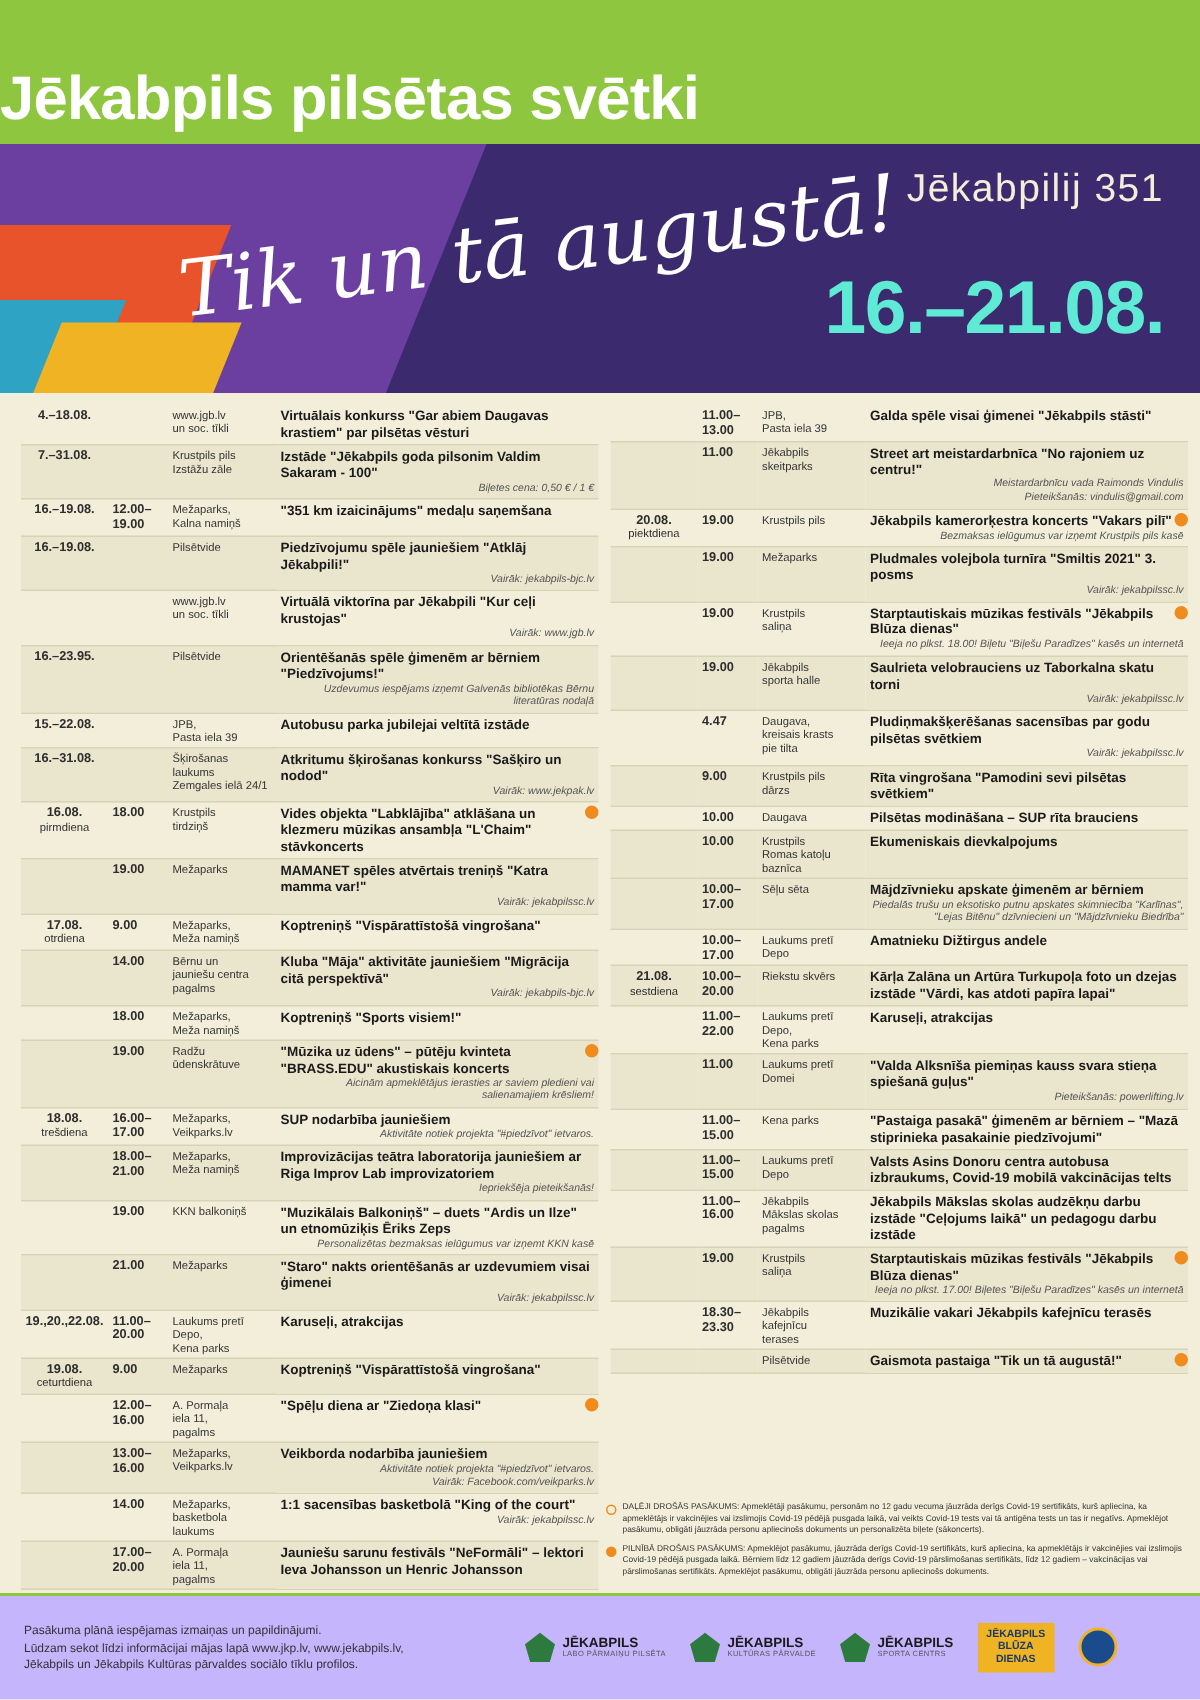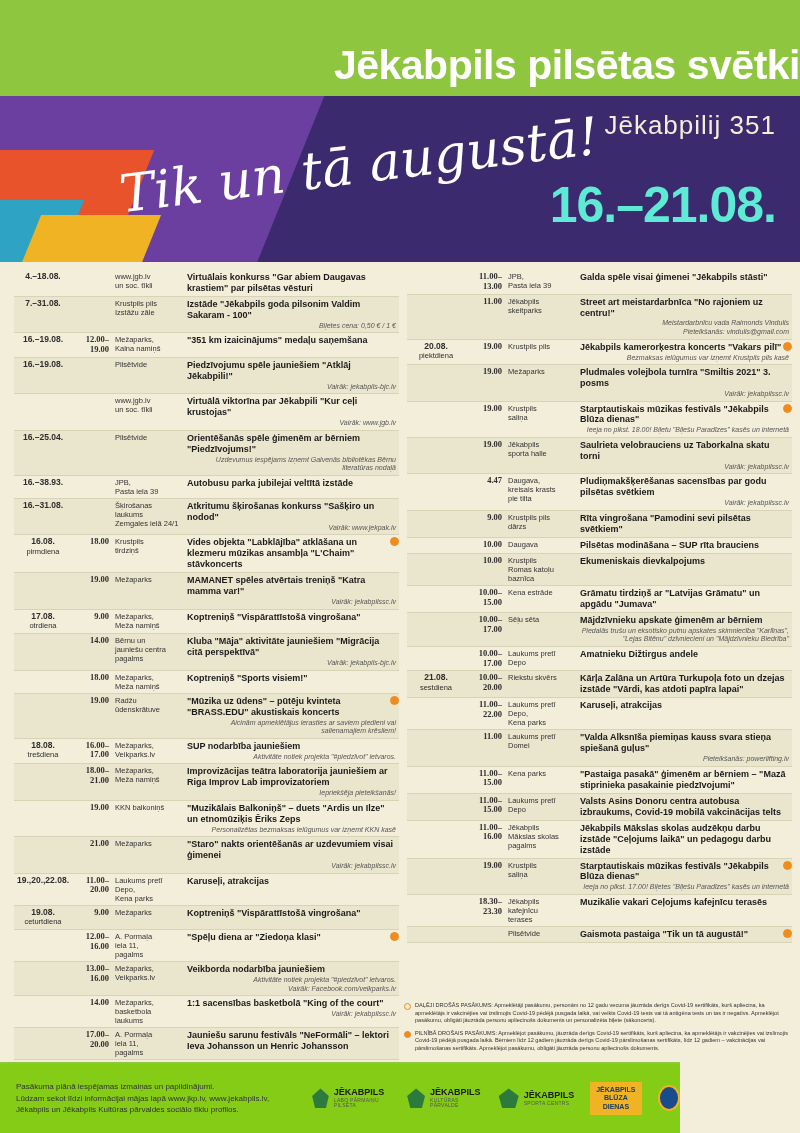--- a/index.html
+++ b/index.html
@@ -41,21 +41,21 @@
     background: #2ea3c4;
     transform: skewX(-22deg);
   }
   .hdr-diag4 {
     position: absolute; left: 30px; top: 215px; width: 120px; height: 55px;
     background: #f0b323;
     transform: skewX(-22deg);
   }
   .hdr-title {
     position: absolute; left: 0; top: 42px; width: 800px;
-    text-align: right;
+    text-align: left;
     font-size: 41px; font-weight: bold; color: #ffffff;
     letter-spacing: -0.5px;
     z-index: 5;
   }
   .hdr-sub {
     position: absolute; left: 0; top: 110px; width: 776px;
     text-align: right;
     font-size: 26px; color: #f2eeda; letter-spacing: 1px;
     z-index: 5;
   }
@@ -87,22 +87,22 @@
   table.sched { width: 100%; border-collapse: collapse; }
   table.sched td { vertical-align: top; padding: 2px 3px; }
 
   .c-date {
     width: 58px; text-align: center;
     font-size: 8.5px; font-weight: bold; color: #2d2d2d;
     line-height: 1.15;
   }
   .c-date .dayname { font-weight: normal; font-size: 7.5px; }
   .c-time {
-    width: 40px; text-align: right; font-size: 8.5px; color: #2d2d2d;
-    font-weight: bold; line-height: 1.15; font-family: Liberation Serif, serif;
+    width: 40px; text-align: left; font-size: 8.5px; color: #2d2d2d;
+    font-weight: bold; line-height: 1.15;
   }
   .c-place {
     width: 72px; text-align: left; font-size: 7.5px; color: #333;
     font-style: normal; line-height: 1.2;
   }
   .c-desc { font-size: 9px; color: #1a1a1a; line-height: 1.22; position: relative; padding-right: 14px; }
   .c-desc b { font-weight: bold; }
   .c-desc .note-r { display:block; font-size: 7px; color: #555; font-style: italic; margin-top: 1px; text-align: right; }
   tr.alt td { background: #eae5cd; }
 
@@ -110,22 +110,22 @@
 
   .dot {
     position: absolute; right: 0; top: 2px;
     width: 9px; height: 9px; border-radius: 50%;
     border: 1.6px solid #f08b1d;
   }
   .dot.filled { background: #f08b1d; }
 
   
   .footer {
-    position: absolute; top: 1062px; left: 0; width: 680px; height: 71px;
-    background: #84cc16;
+    position: absolute; top: 1062px; left: 0; width: 800px; height: 71px;
+    background: #c4b5fd;
     border-top: 2px solid #8fc640;
     display: flex; align-items: center;
   }
   .foot-text {
     font-size: 8px; color: #333; line-height: 1.45; padding-left: 16px; width: 330px;
   }
   .foot-logos { display: flex; align-items: center; gap: 16px; padding-left: 20px; }
   .logo { display:flex; align-items:center; gap: 5px; }
   .logo-mark { width: 20px; height: 20px; background: #2d7a3e; clip-path: polygon(50% 0,100% 38%,82% 100%,18% 100%,0 38%); }
   .logo-txt { font-size: 9px; font-weight: bold; color: #1a1a1a; line-height: 1.1; }
@@ -188,27 +188,27 @@
               <td class="c-place">Pilsētvide</td>
               <td class="c-desc"><b>Piedzīvojumu spēle jauniešiem "Atklāj Jēkabpili!"</b><span class="note-r">Vairāk: jekabpils-bjc.lv</span></td>
             </tr>
             <tr class="rowline ">
               <td class="c-date"></td>
               <td class="c-time"></td>
               <td class="c-place">www.jgb.lv<br>un soc. tīkli</td>
               <td class="c-desc"><b>Virtuālā viktorīna par Jēkabpili "Kur ceļi krustojas"</b><span class="note-r">Vairāk: www.jgb.lv</span></td>
             </tr>
             <tr class="rowline alt">
-              <td class="c-date">16.–25.04.</td>
+              <td class="c-date">16.–23.95.</td>
               <td class="c-time"></td>
               <td class="c-place">Pilsētvide</td>
               <td class="c-desc"><b>Orientēšanās spēle ģimenēm ar bērniem "Piedzīvojums!"</b><span class="note-r">Uzdevumus iespējams izņemt Galvenās bibliotēkas Bērnu literatūras nodaļā</span></td>
             </tr>
             <tr class="rowline ">
-              <td class="c-date">16.–38.93.</td>
+              <td class="c-date">15.–22.08.</td>
               <td class="c-time"></td>
               <td class="c-place">JPB,<br>Pasta iela 39</td>
               <td class="c-desc"><b>Autobusu parka jubilejai veltītā izstāde</b></td>
             </tr>
             <tr class="rowline alt">
               <td class="c-date">16.–31.08.</td>
               <td class="c-time"></td>
               <td class="c-place">Šķirošanas<br>laukums<br>Zemgales ielā 24/1</td>
               <td class="c-desc"><b>Atkritumu šķirošanas konkurss "Sašķiro un nodod"</b><span class="note-r">Vairāk: www.jekpak.lv</span></td>
             </tr>
@@ -379,26 +379,20 @@
               <td class="c-time">10.00</td>
               <td class="c-place">Daugava</td>
               <td class="c-desc"><b>Pilsētas modināšana – SUP rīta brauciens</b></td>
             </tr>
             <tr class="rowline alt">
               <td class="c-date"></td>
               <td class="c-time">10.00</td>
               <td class="c-place">Krustpils<br>Romas katoļu<br>baznīca</td>
               <td class="c-desc"><b>Ekumeniskais dievkalpojums</b></td>
             </tr>
-            <tr class="rowline ">
-              <td class="c-date"></td>
-              <td class="c-time">10.00–15.00</td>
-              <td class="c-place">Kena estrāde</td>
-              <td class="c-desc"><b>Grāmatu tirdziņš ar "Latvijas Grāmatu" un apgādu "Jumava"</b></td>
-            </tr>
             <tr class="rowline alt">
               <td class="c-date"></td>
               <td class="c-time">10.00–17.00</td>
               <td class="c-place">Sēļu sēta</td>
               <td class="c-desc"><b>Mājdzīvnieku apskate ģimenēm ar bērniem</b><span class="note-r">Piedalās trušu un eksotisko putnu apskates skimniecība "Karlīnas", "Lejas Bitēnu" dzīvniecieni un "Mājdzīvnieku Biedrība"</span></td>
             </tr>
             <tr class="rowline ">
               <td class="c-date"></td>
               <td class="c-time">10.00–17.00</td>
               <td class="c-place">Laukums pretī<br>Depo</td>
@@ -443,21 +437,21 @@
             <tr class="rowline alt">
               <td class="c-date"></td>
               <td class="c-time">19.00</td>
               <td class="c-place">Krustpils<br>saliņa</td>
               <td class="c-desc"><b>Starptautiskais mūzikas festivāls "Jēkabpils Blūza dienas"</b><span class="note-r">Ieeja no plkst. 17.00! Biļetes "Biļešu Paradīzes" kasēs un internetā</span><span class="dot filled"></span></td>
             </tr>
             <tr class="rowline ">
               <td class="c-date"></td>
               <td class="c-time">18.30–23.30</td>
               <td class="c-place">Jēkabpils<br>kafejnīcu<br>terases</td>
-              <td class="c-desc"><b>Muzikālie vakari Ceļojums kafejnīcu terasēs</b></td>
+              <td class="c-desc"><b>Muzikālie vakari Jēkabpils kafejnīcu terasēs</b></td>
             </tr>
             <tr class="rowline alt">
               <td class="c-date"></td>
               <td class="c-time"></td>
               <td class="c-place">Pilsētvide</td>
               <td class="c-desc"><b>Gaismota pastaiga "Tik un tā augustā!"</b><span class="dot filled"></span></td>
             </tr>
           </tbody>
       </table>
     </div>

